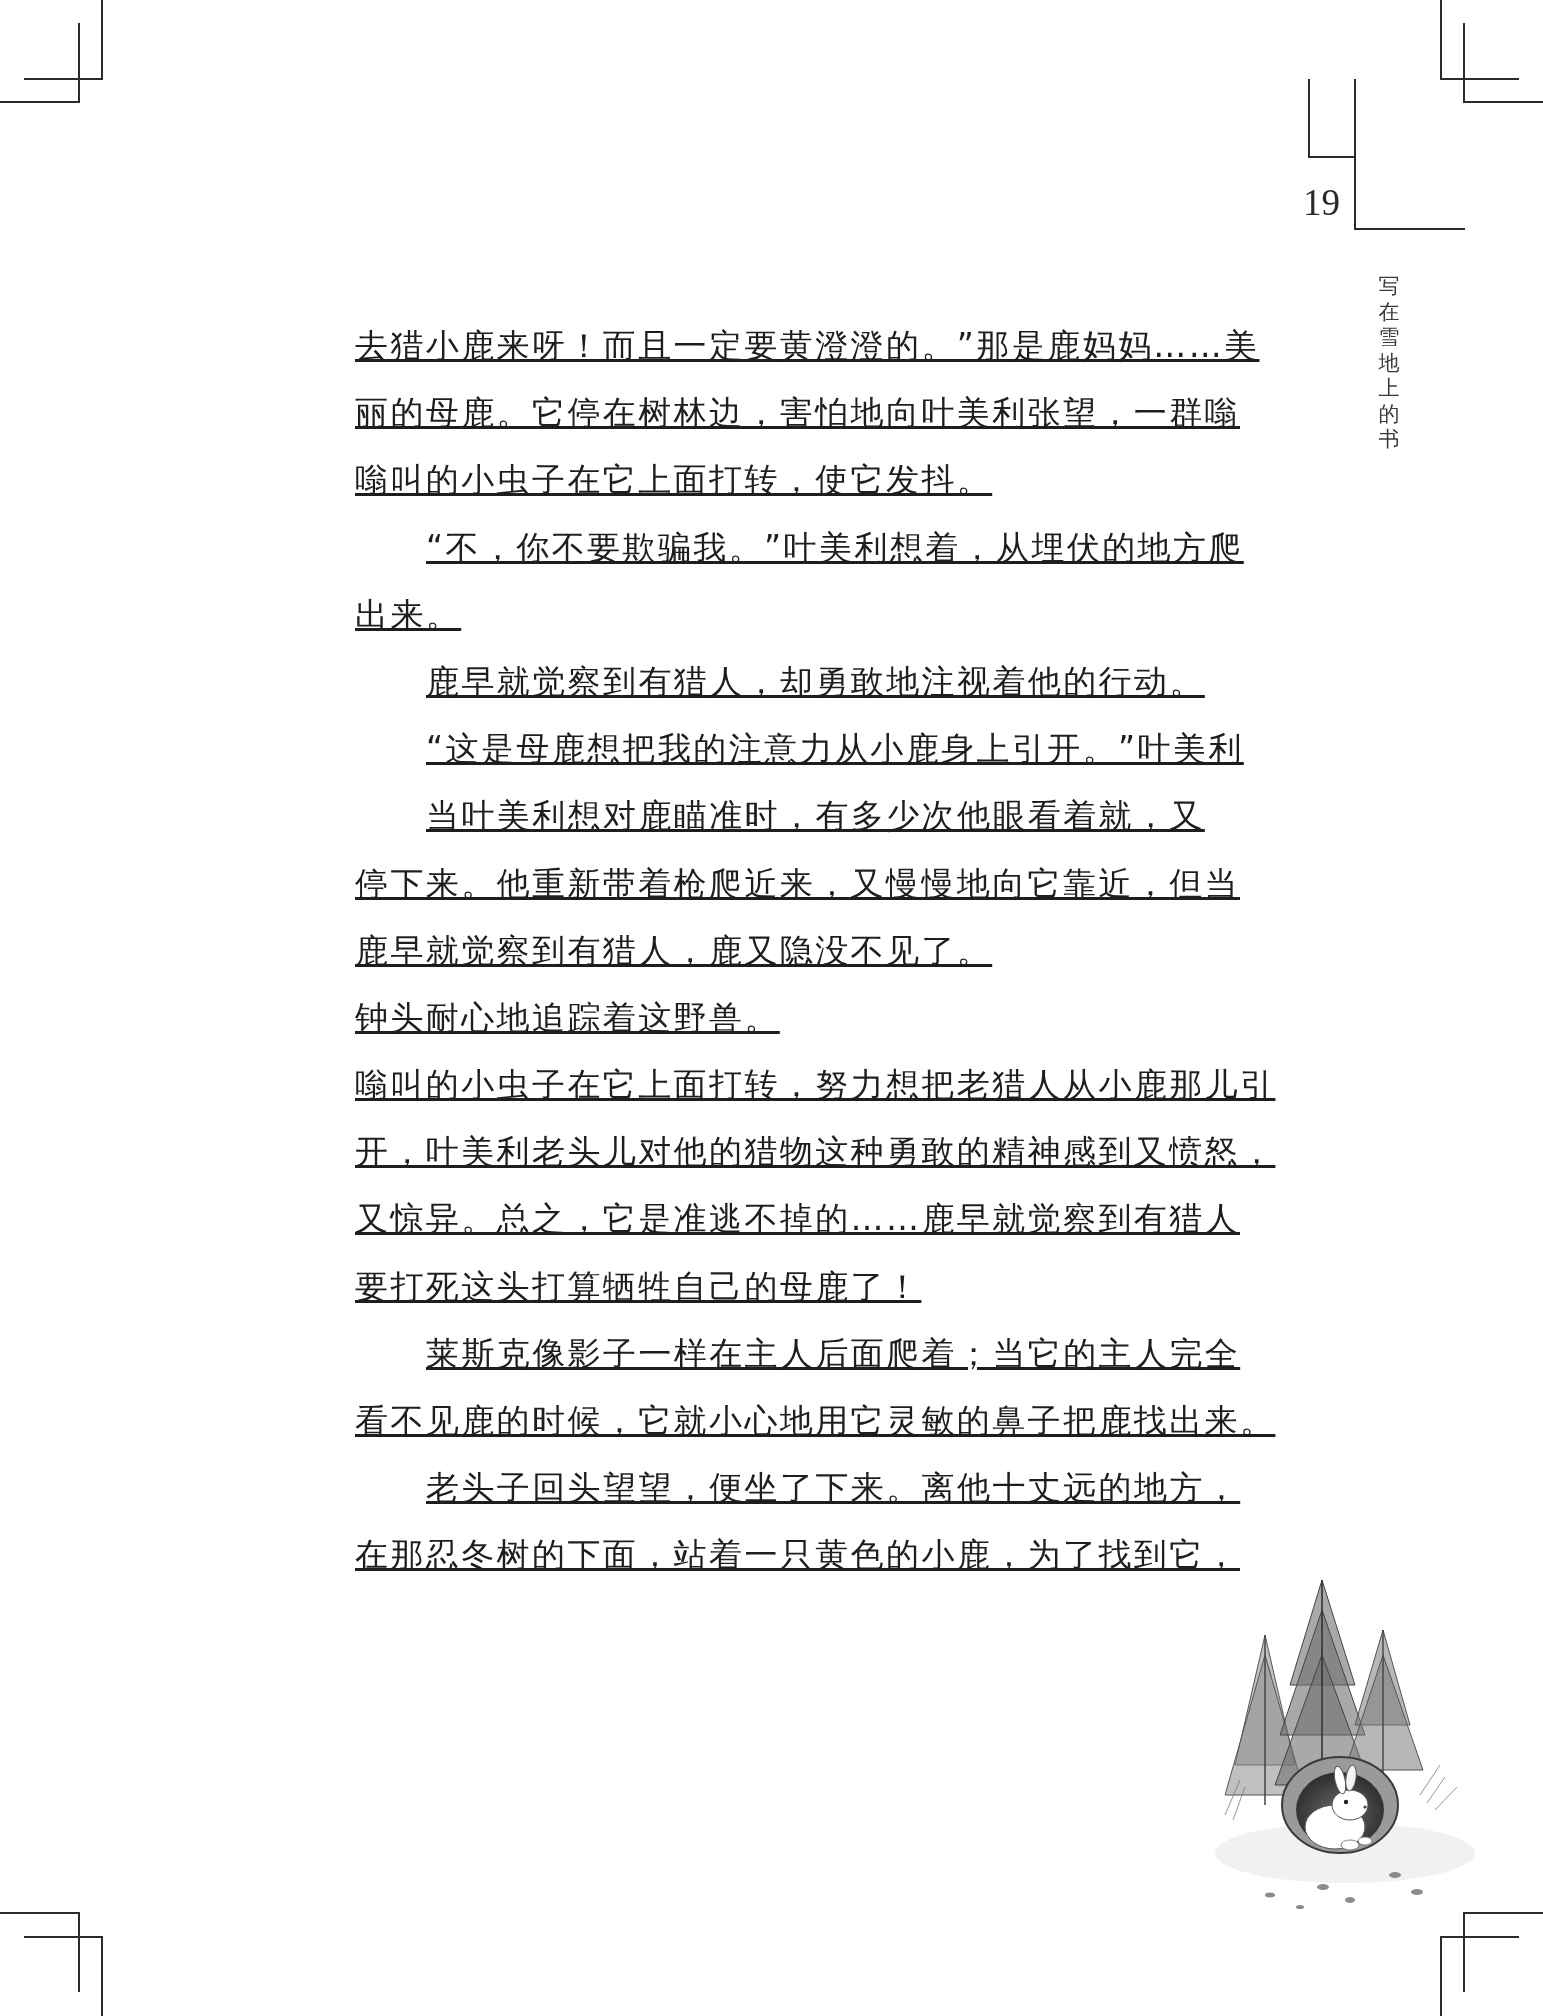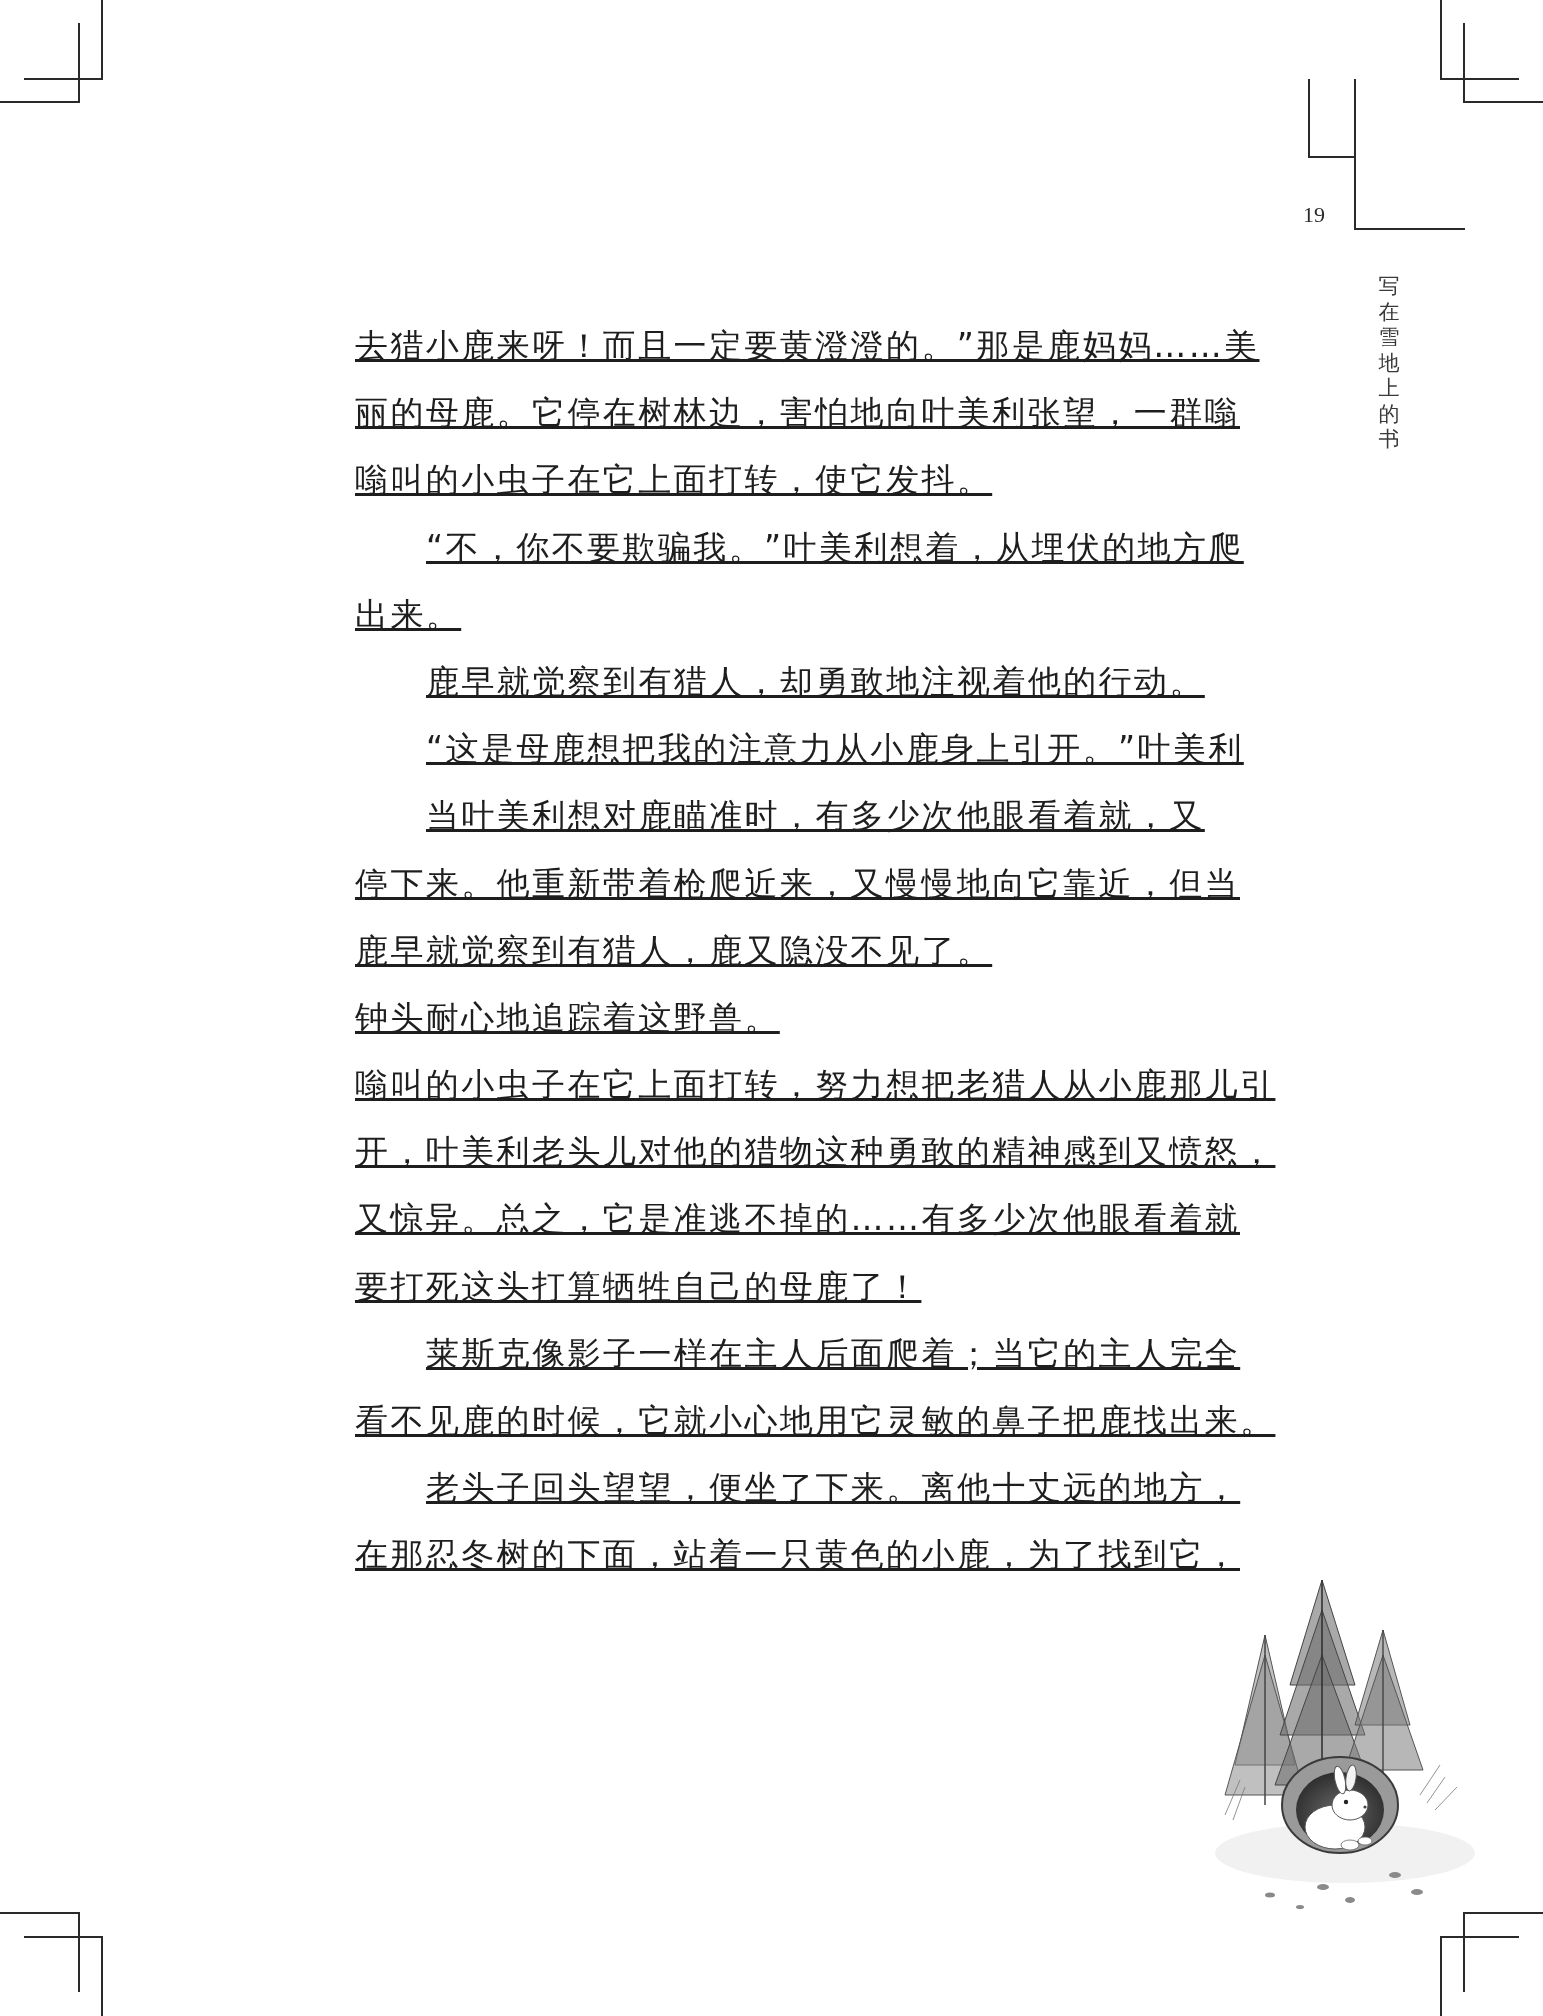--- a/index.html
+++ b/index.html
@@ -18,23 +18,23 @@
     .crop {
       position: absolute;
       background: #2a2a2a;
     }
     .h { height: 2px; }
     .v { width: 2px; }
 
     .page-number {
       position: absolute;
       left: 1303px;
-      top: 200px;
+      top: 188px;
       font-family: "Liberation Serif", "DejaVu Serif", serif;
-      font-size: 22px;
+      font-size: 37px;
       color: #2a2a2a;
       line-height: 30px;
     }
     .running-title {
       position: absolute;
       left: 1374px;
       top: 274px;
       width: 30px;
       font-size: 21px;
       line-height: 25.5px;
@@ -116,21 +116,21 @@
   <div class="line indent">“不，你不要欺骗我。”叶美利想着，从埋伏的地方爬</div>
   <div class="line">出来。</div>
   <div class="line indent">鹿早就觉察到有猎人，却勇敢地注视着他的行动。</div>
   <div class="line indent">“这是母鹿想把我的注意力从小鹿身上引开。”叶美利</div>
   <div class="line indent">当叶美利想对鹿瞄准时，有多少次他眼看着就，又</div>
   <div class="line">停下来。他重新带着枪爬近来，又慢慢地向它靠近，但当</div>
   <div class="line">鹿早就觉察到有猎人，鹿又隐没不见了。</div>
   <div class="line">钟头耐心地追踪着这野兽。</div>
   <div class="line">嗡叫的小虫子在它上面打转，努力想把老猎人从小鹿那儿引</div>
   <div class="line">开，叶美利老头儿对他的猎物这种勇敢的精神感到又愤怒，</div>
-  <div class="line">又惊异。总之，它是准逃不掉的……有多少次他眼看着就</div>
+  <div class="line">又惊异。总之，它是准逃不掉的……鹿早就觉察到有猎人</div>
   <div class="line">要打死这头打算牺牲自己的母鹿了！</div>
   <div class="line indent">莱斯克像影子一样在主人后面爬着；当它的主人完全</div>
   <div class="line">看不见鹿的时候，它就小心地用它灵敏的鼻子把鹿找出来。</div>
   <div class="line indent">老头子回头望望，便坐了下来。离他十丈远的地方，</div>
   <div class="line">在那忍冬树的下面，站着一只黄色的小鹿，为了找到它，</div>
 </div>
 
 <div class="illustration">
   <svg width="300" height="345" viewBox="0 0 300 345" xmlns="http://www.w3.org/2000/svg">
     <defs>

